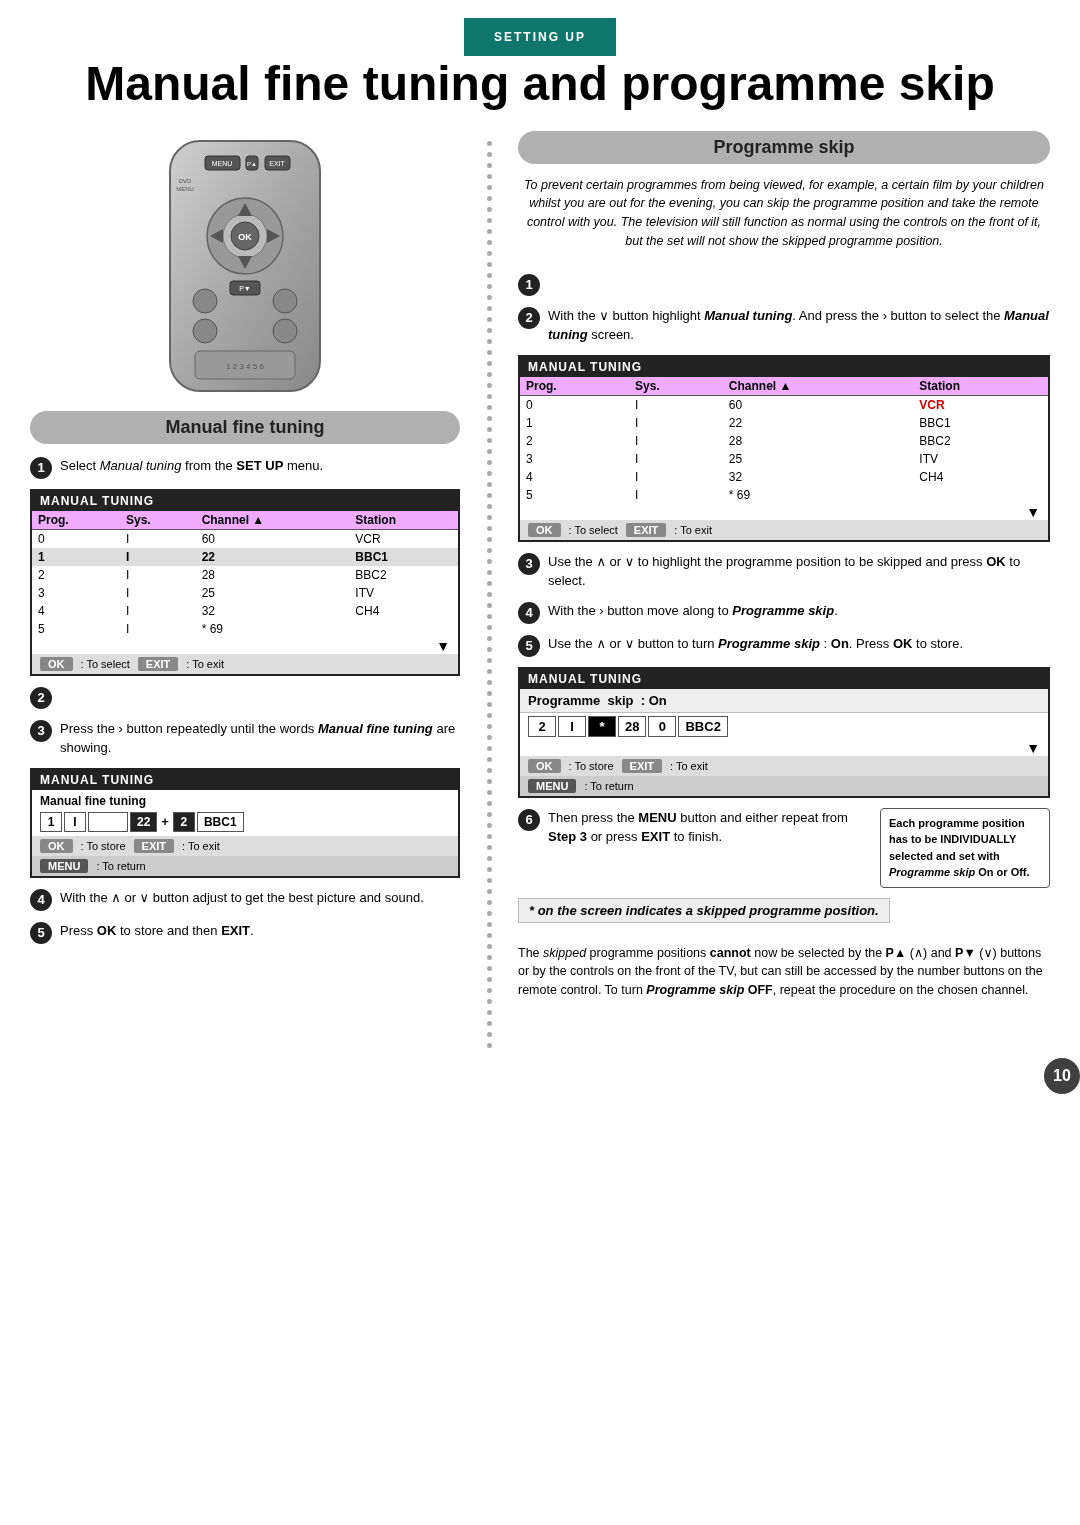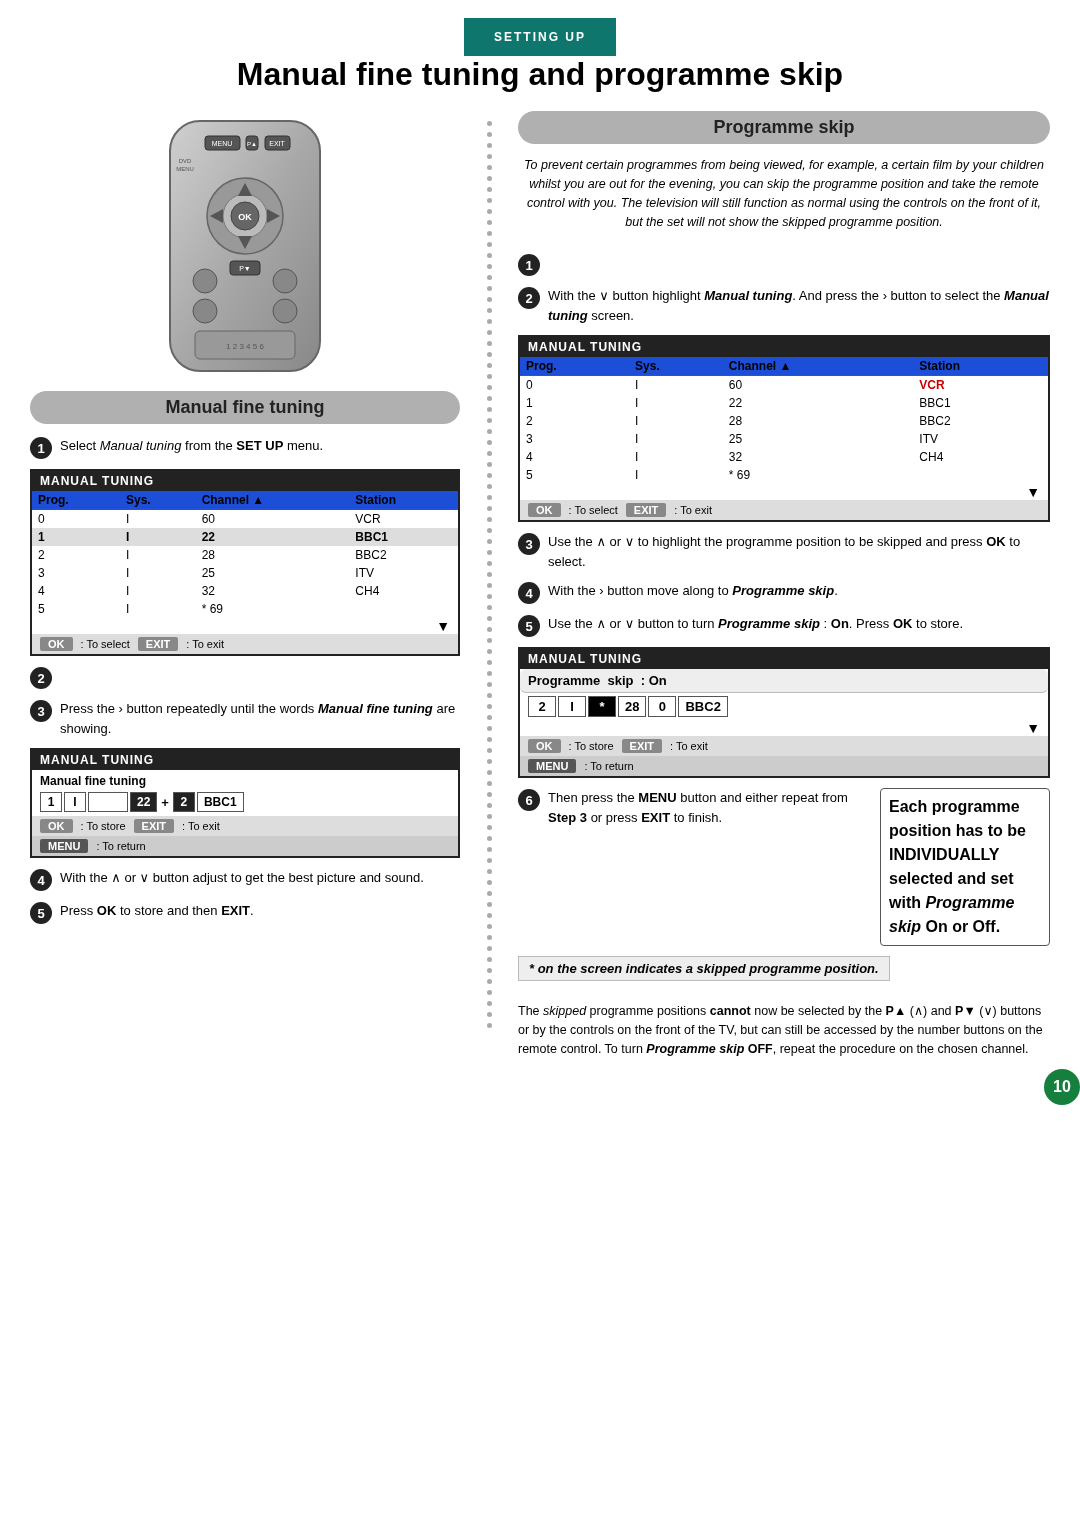--- a/index.html
+++ b/index.html
@@ -24,21 +24,21 @@
       letter-spacing: 2px;
       display: inline-block;
       position: absolute;
       top: 18px;
       left: 50%;
       transform: translateX(-50%);
     }
 
     .page-title {
       text-align: center;
-      font-size: 32px;
+      font-size: 48px;
       font-weight: bold;
       margin-top: 55px;
       padding: 0 40px;
       line-height: 1.2;
     }
 
     
     .main-layout {
       display: flex;
       margin-top: 18px;
@@ -146,21 +146,21 @@
       width: 100%;
       border-collapse: collapse;
       font-size: 12px;
     }
 
     .tuning-table th {
       text-align: left;
       padding: 2px 6px;
       font-weight: bold;
       border-bottom: 1px solid #555;
-      background: #1d4ed8;
+      background: #f0abfc;
     }
 
     .tuning-table td {
       padding: 2px 6px;
       text-align: left;
     }
 
     .tuning-table tr.highlighted td {
       font-weight: bold;
     }
@@ -294,21 +294,21 @@
       display: flex;
       justify-content: center;
       margin-bottom: 10px;
     }
 
     
     .callout-box {
       border: 1.5px solid #555;
       border-radius: 4px;
       padding: 6px 8px;
-      font-size: 16px;
+      font-size: 11px;
       font-weight: bold;
       line-height: 1.5;
       background: #fff;
       display: inline-block;
       max-width: 170px;
     }
 
     .step6-row {
       display: flex;
       align-items: flex-start;
@@ -682,21 +682,21 @@
 
     <div class="step-row">
       <div class="step-num">5</div>
       <div class="step-text right-step-text">
         Use the ∧ or ∨ button to turn <i><b>Programme skip</b></i> : <b>On</b>. Press <b>OK</b> to store.
       </div>
     </div>
 
     <div class="tuning-box">
       <div class="tuning-box-title">MANUAL TUNING</div>
-      <div style="padding:4px 8px; font-size:13px; font-weight:bold; background:#eee; border-bottom:1px solid #bbb;border-radius:6px;">
+      <div style="padding:4px 8px; font-size:13px; font-weight:bold; background:#eee; border-bottom:1px solid #bbb;">
         <span>Programme</span>&nbsp;&nbsp;<span>skip</span>&nbsp;&nbsp;<span>: On</span>
       </div>
       <div class="skip-display">
         <span class="skip-cell">2</span>
         <span class="skip-cell">I</span>
         <span class="skip-cell asterisk-cell">*</span>
         <span class="skip-cell">28</span>
         <span class="skip-cell">0</span>
         <span class="skip-cell">BBC2</span>
       </div>
@@ -730,13 +730,13 @@
     </div>
 
     <p class="bottom-note">
       The <i>skipped</i> programme positions <b>cannot</b> now be selected by the <b>P▲</b> (∧) and <b>P▼</b> (∨) buttons or by the controls on the front of the TV, but can still be accessed by the number buttons on the remote control. To turn <i><b>Programme skip</b></i> <b>OFF</b>, repeat the procedure on the chosen channel.
     </p>
 
   </div>
 
 </div>
 
-<div class="page-number" style="position:relative;margin:30px auto 20px;width:36px;height:36px;border-radius:50%;background:#15803d;color:#fff;display:flex;align-items:center;justify-content:center;font-size:16px;font-weight:bold;">10</div>
+<div class="page-number" style="position:relative;margin:30px auto 20px;width:36px;height:36px;border-radius:50%;background:#404040;color:#fff;display:flex;align-items:center;justify-content:center;font-size:16px;font-weight:bold;">10</div>
 
 </body></html>

